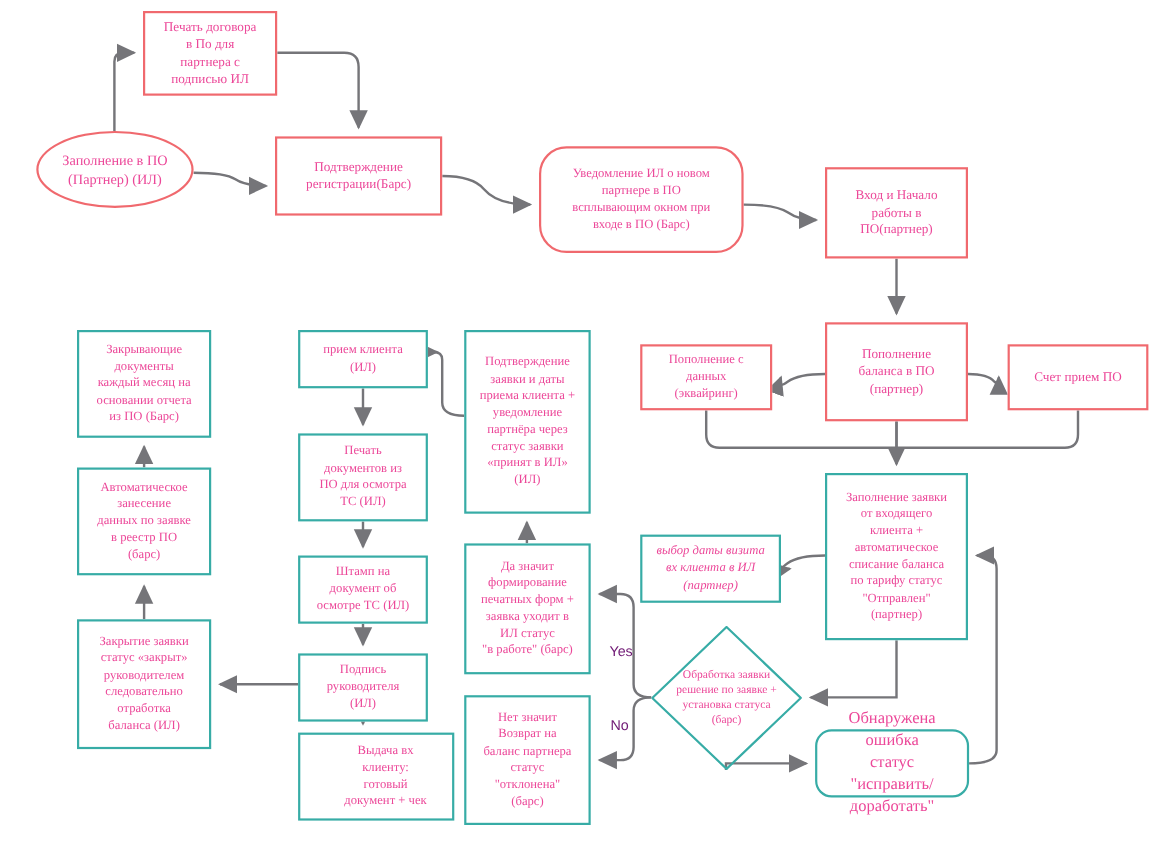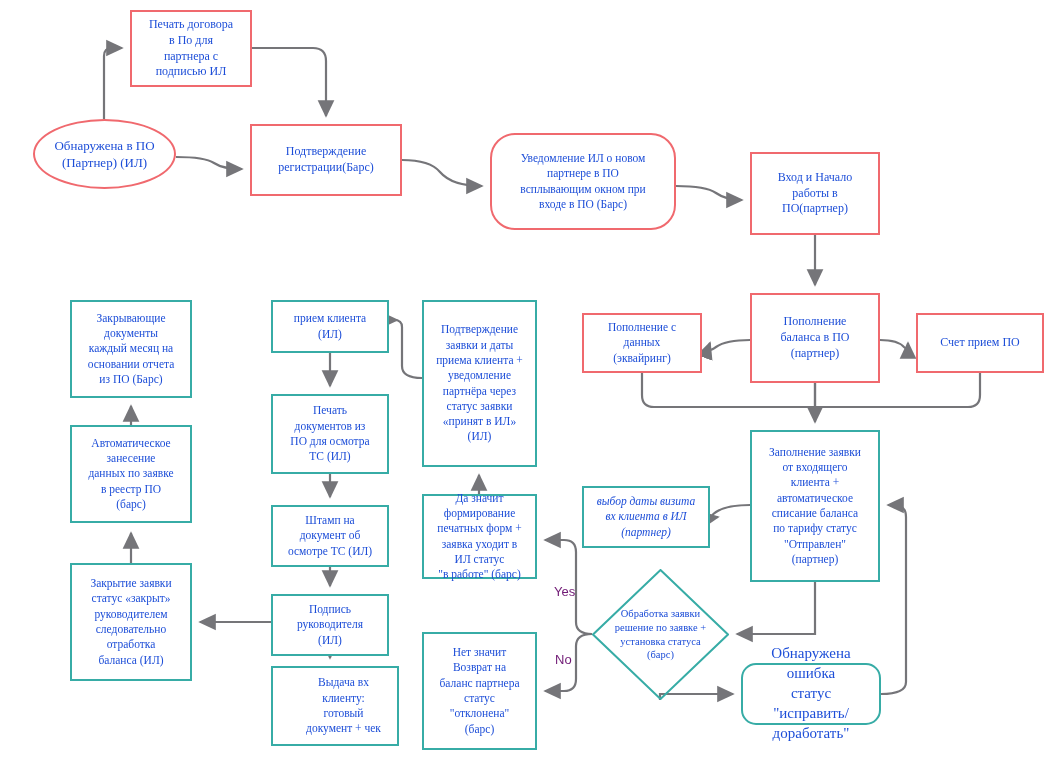--- a/index.html
+++ b/index.html
@@ -23,21 +23,21 @@
     height: 769px;
     pointer-events: none;
   }
   .node {
     position: absolute;
     box-sizing: border-box;
     display: flex;
     align-items: center;
     justify-content: center;
     text-align: center;
-    color: #1d4ed8;
+    color: #ec4899;
     background: #ffffff;
     line-height: 1.33;
     padding: 2px 5px;
     white-space: pre-line;
   }
   .node.rect {
     border-width: 2px;
     border-style: solid;
   }
   .node.red { border-color: #f0696e; }
@@ -131,21 +131,21 @@
     </g>
 
     <g fill="none" stroke="#757579" stroke-width="2.2">
       <path d="M642,373 L642,395 Q642,407 654,407 L815,407"></path>
       <path d="M980,373 L980,395 Q980,407 968,407 L815,407"></path>
       <path d="M815,383 L815,407"></path>
     </g>
   </svg>
 
   <div id="nodes">
-      <div class="node ellipse red" style="left: 33px; top: 119px; width: 143px; height: 70px; font-size: 13px;"><div>Обнаружена в ПО
+      <div class="node ellipse red" style="left: 33px; top: 119px; width: 143px; height: 70px; font-size: 13px;"><div>Заполнение в ПО
 (Партнер) (ИЛ)</div></div>
       <div class="node rect red" style="left: 130px; top: 10px; width: 122px; height: 77px; font-size: 12px;"><div>Печать договора
 в По для
 партнера  с
 подписью ИЛ</div></div>
       <div class="node rect red" style="left: 250px; top: 124px; width: 152px; height: 72px; font-size: 12px;"><div>Подтверждение
 регистрации(Барс)</div></div>
       <div class="node rect red" style="left: 490px; top: 133px; width: 186px; height: 97px; font-size: 11.5px; border-radius: 25px;"><div>Уведомление ИЛ о новом
 партнере в ПО
 всплывающим окном при
@@ -173,21 +173,21 @@
 (партнер)</div></div>
       <div class="node diamond teal" style="left: 592px; top: 569px; width: 137px; height: 131px; font-size: 10.5px;"><svg class="diamond-shape" viewBox="0 0 137 131" preserveAspectRatio="none">
           <polygon points="68.5,1 136,65.5 68.5,130 1,65.5" fill="none" stroke="#37aca6" stroke-width="2"></polygon>
         </svg><div class="diamond-label">Обработка заявки
 решение по заявке +
 установка статуса
 (барс)</div></div>
       <div class="node rect teal" style="left: 741px; top: 663px; width: 140px; height: 62px; font-size: 15px; border-radius: 15px;"><div>Обнаружена ошибка
 статус
 "исправить/доработать"</div></div>
-      <div class="node rect teal" style="left: 422px; top: 494px; width: 115px; height: 85px; font-size: 11.5px;"><div>Да значит
+      <div class="node rect teal" style="left: 422px; top: 494px; width: 115px; height: 119px; font-size: 11.5px;"><div>Да значит
 формирование
 печатных форм +
 заявка уходит в
 ИЛ статус
 "в работе" (барс)</div></div>
       <div class="node rect teal" style="left: 422px; top: 632px; width: 115px; height: 118px; font-size: 11.5px;"><div>Нет значит
 Возврат на
 баланс партнера
 статус
 "отклонена"
@@ -205,21 +205,21 @@
       <div class="node rect teal" style="left: 271px; top: 394px; width: 118px; height: 80px; font-size: 11.5px;"><div>Печать
 документов из
 ПО для осмотра
 ТС (ИЛ)</div></div>
       <div class="node rect teal" style="left: 271px; top: 505px; width: 118px; height: 62px; font-size: 11.5px;"><div>Штамп на
 документ об
 осмотре  ТС (ИЛ)</div></div>
       <div class="node rect teal" style="left: 271px; top: 594px; width: 118px; height: 62px; font-size: 11.5px;"><div>Подпись
 руководителя
 (ИЛ)</div></div>
-      <div class="node rect teal" style="left: 271px; top: 666px; width: 128px; height: 80px; font-size: 11.5px; padding-left: 22px;"><div>Выдача вх
+      <div class="node rect teal" style="left: 271px; top: 666px; width: 142px; height: 80px; font-size: 11.5px; padding-left: 22px;"><div>Выдача вх
 клиенту:
 готовый
 документ + чек</div></div>
       <div class="node rect teal" style="left: 70px; top: 563px; width: 122px; height: 118px; font-size: 11.5px;"><div>Закрытие заявки
 статус «закрыт»
 руководителем
 следовательно
 отработка
 баланса (ИЛ)</div></div>
       <div class="node rect teal" style="left: 70px; top: 425px; width: 122px; height: 98px; font-size: 11.5px;"><div>Автоматическое

